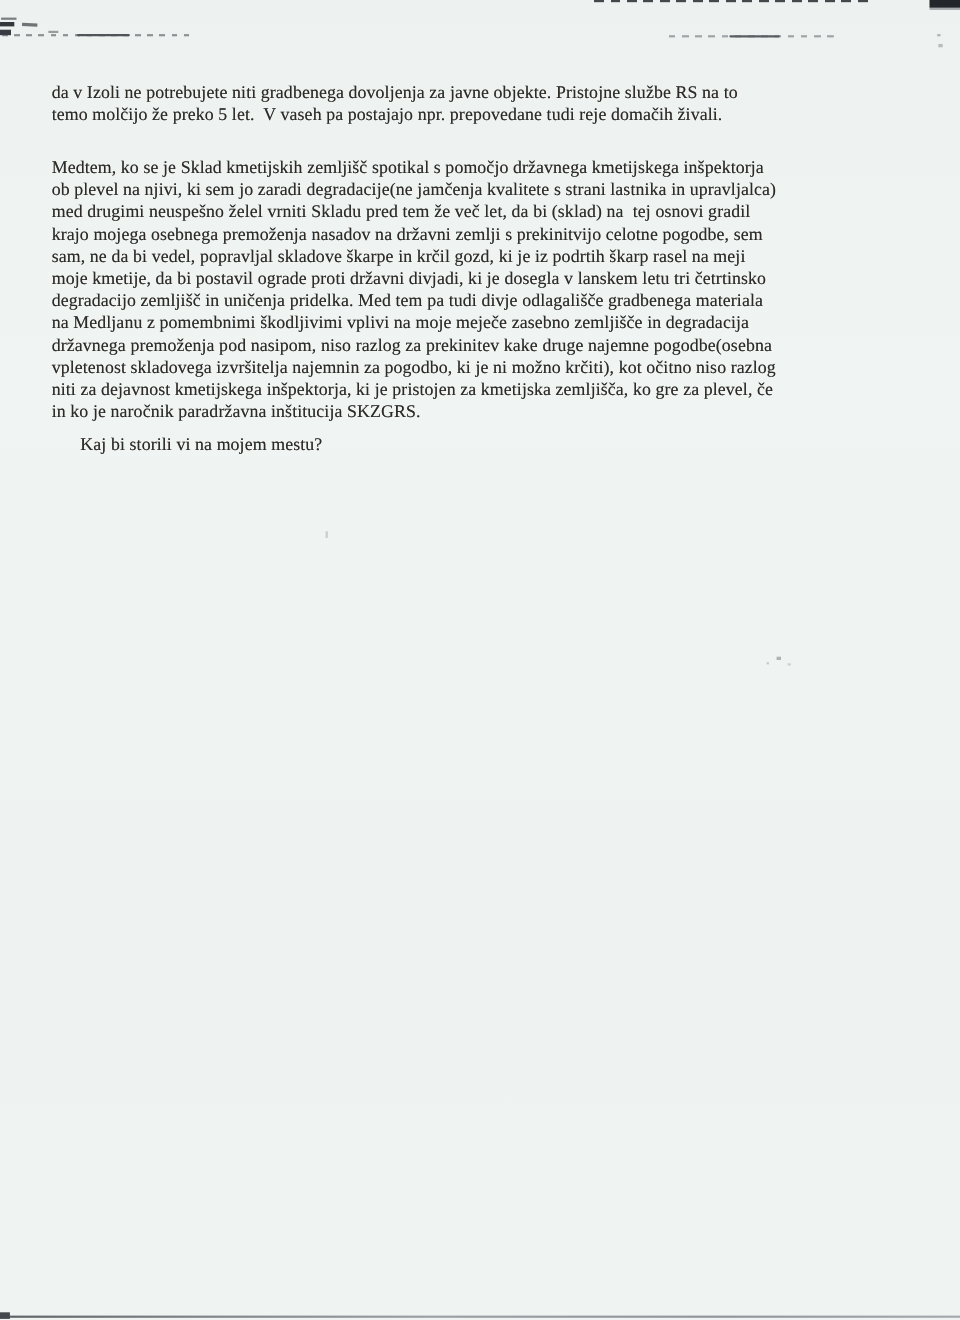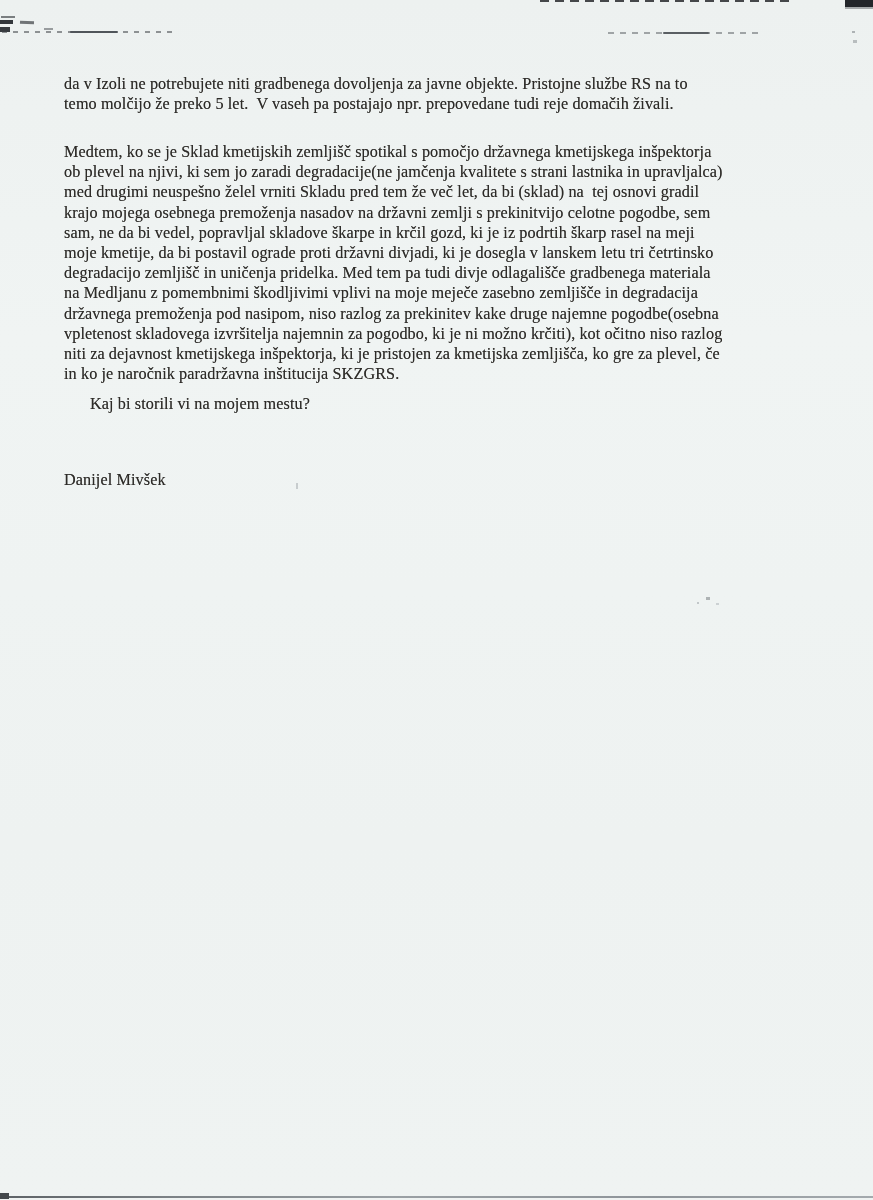--- a/index.html
+++ b/index.html
@@ -7,21 +7,21 @@
     position: relative;
     width: 873px;
     height: 1200px;
     overflow: hidden;
     background: linear-gradient(180deg, #edf1f0 0%, #f0f4f3 28%, #eef2f1 70%, #eff3f2 100%);
     font-family: "Liberation Serif", "DejaVu Serif", serif;
     color: #2d2b28;
   }
   .text {
     position: absolute;
-    left: 64px;
+    left: 47px;
     width: 716px;
     white-space: pre-wrap;
     font-size: 16.2px;
     line-height: 20.2px;
     letter-spacing: 0.1px;
     text-shadow: 0 0 0.6px rgba(45,43,40,0.55);
   }
   .para1 { top: 74px; }
   .para2 { top: 142px; }
   .question { top: 394px; margin-left: 26px; }
@@ -101,15 +101,14 @@
 krajo mojega osebnega premoženja nasadov na državni zemlji s prekinitvijo celotne pogodbe, sem
 sam, ne da bi vedel, popravljal skladove škarpe in krčil gozd, ki je iz podrtih škarp rasel na meji
 moje kmetije, da bi postavil ograde proti državni divjadi, ki je dosegla v lanskem letu tri četrtinsko
 degradacijo zemljišč in uničenja pridelka. Med tem pa tudi divje odlagališče gradbenega materiala
 na Medljanu z pomembnimi škodljivimi vplivi na moje meječe zasebno zemljišče in degradacija
 državnega premoženja pod nasipom, niso razlog za prekinitev kake druge najemne pogodbe(osebna
 vpletenost skladovega izvršitelja najemnin za pogodbo, ki je ni možno krčiti), kot očitno niso razlog
 niti za dejavnost kmetijskega inšpektorja, ki je pristojen za kmetijska zemljišča, ko gre za plevel, če
 in ko je naročnik paradržavna inštitucija SKZGRS.</div>
   <div class="text question">Kaj bi storili vi na mojem mestu?</div>
-  <div class="text signature">Danijel Mivšek</div>
 
 </div>
 
 </body></html>

